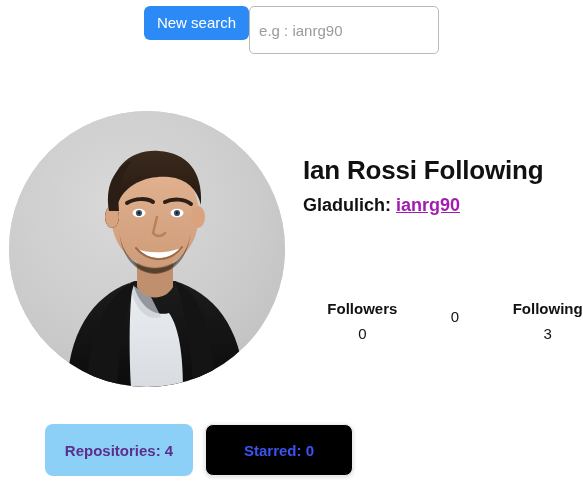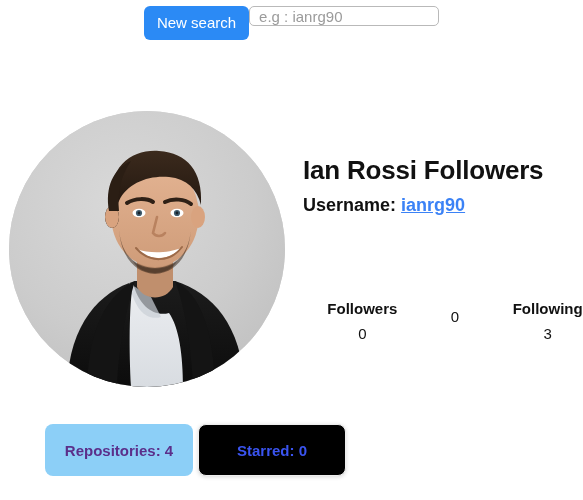--- a/index.html
+++ b/index.html
@@ -35,21 +35,21 @@
     border-radius: 6px;
     font-family: "Liberation Sans", sans-serif;
     font-size: 15px;
     line-height: 1;
     padding: 9px 13px 10px 13px;
     cursor: pointer;
     white-space: nowrap;
   }
   .search-input {
     width: 190px;
-    height: 20px;
+    height: 48px;
     box-sizing: border-box;
     border: 1px solid #b9b9b9;
     border-radius: 5px;
     background: #ffffff;
     font-family: "Liberation Sans", sans-serif;
     font-size: 15px;
     color: #333333;
     padding: 0 9px;
     outline: none;
   }
@@ -104,21 +104,21 @@
   .username-line {
     position: absolute;
     left: 8px;
     top: 145px;
     font-size: 18px;
     font-weight: bold;
     color: #111111;
     white-space: nowrap;
   }
   .username-link {
-    color: #3b82f6;
+    color: #a21caf;
     text-decoration: underline;
     font-weight: bold;
     cursor: pointer;
   }
 
   .stats {
     position: absolute;
     left: 21px;
     top: 250px;
     width: 278px;
@@ -140,21 +140,21 @@
     font-size: 15px;
     color: #111111;
   }
 
   
   .tabs {
     position: absolute;
     left: 45px;
     top: 424px;
     display: flex;
-    gap: 5px;
+    gap: 12px;
     text-align: center;
   }
   .tab {
     width: 148px;
     height: 52px;
     border-radius: 8px;
     display: flex;
     align-items: center;
     justify-content: center;
     font-size: 15px;
@@ -247,24 +247,24 @@
 
       <path d="M128 138 C140 150 160 150 172 137 C160 142 140 143 128 138 Z" fill="#ffffff"></path>
       <path d="M127 137 C140 152 161 152 173 136" stroke="#9c6a49" stroke-width="2" fill="none" stroke-linecap="round"></path>
 
       <path d="M110 118 C112 146 126 162 146 163 C166 162 180 146 182 118 C180 142 168 156 146 157 C124 156 112 142 110 118 Z" fill="#3a2a1e" opacity="0.55"></path>
       <path d="M124 150 C134 160 158 160 168 150 C160 166 132 166 124 150 Z" fill="#3a2a1e" opacity="0.5"></path>
     </svg>
   </div>
 
   <div class="info">
-    <div class="full-name">Ian Rossi Followers</div>
+    <div class="full-name">Ian Rossi Following</div>
 
     <div class="username-line">
-      <span>Username:</span>
+      <span>Gladulich:</span>
       <span class="username-link">ianrg90</span>
     </div>
 
     <div class="stats">
       <div class="stat">
         <div class="stat-label">Followers</div>
         <div class="stat-value">0</div>
       </div>
       <div class="stat">
         <div class="stat-value">0</div>

